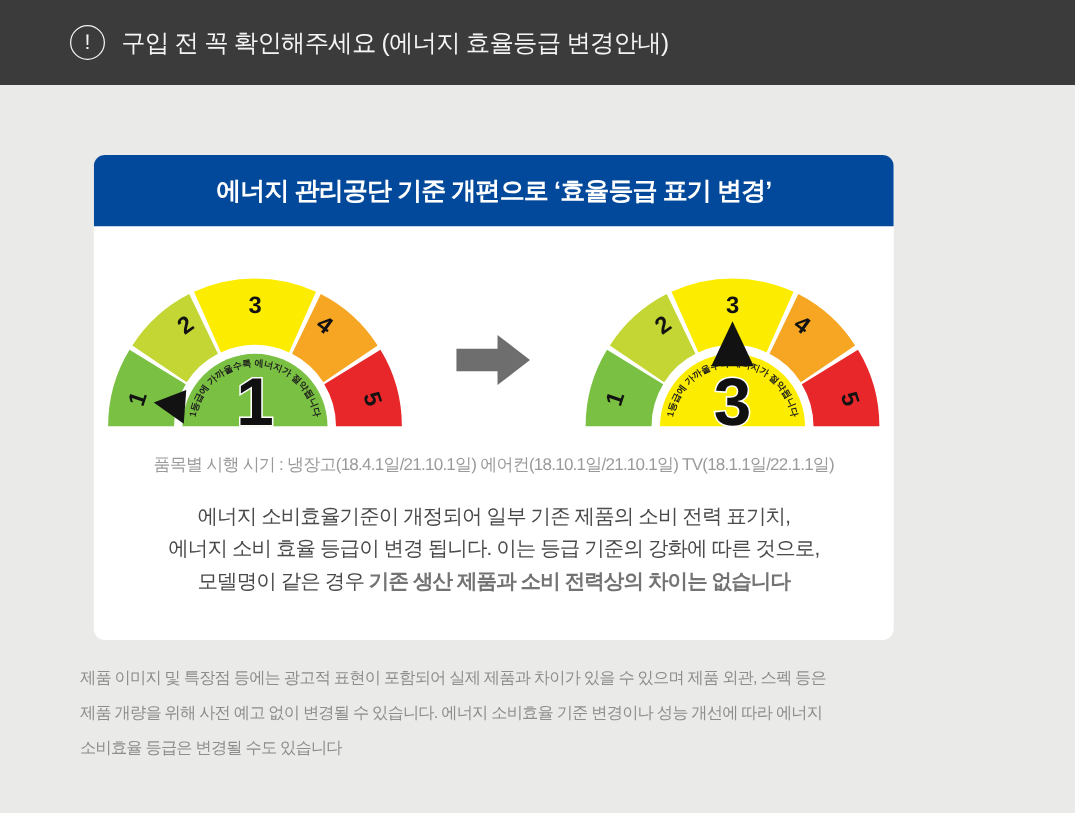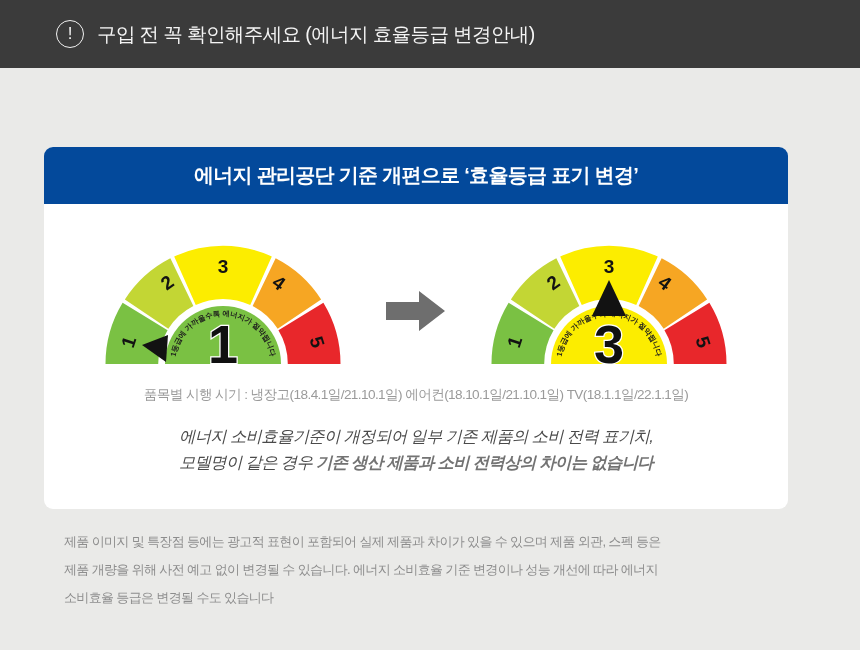--- a/index.html
+++ b/index.html
@@ -49,27 +49,26 @@
     color: #f4f4f4;
     font-size: 19.5px;
     font-weight: 400;
     letter-spacing: -0.6px;
     white-space: nowrap;
   }
 
   
   .card {
     position: absolute;
-    left: 44px;
+    left: 75px;
     top: 124px;
-    width: 744px;
+    width: 640px;
     background: #ffffff;
     border-radius: 9px;
     overflow: hidden;
-    margin-top: 23px;
   }
   .card-header {
     height: 57px;
     background: #03499b;
     display: flex;
     align-items: center;
     justify-content: center;
   }
   .card-header-title {
     color: #ffffff;
@@ -112,21 +111,20 @@
     margin-top: 14px;
     white-space: nowrap;
   }
   .body-copy {
     text-align: center;
     margin-top: 19px;
     color: #4a4a4a;
     font-size: 16.4px;
     line-height: 26px;
     letter-spacing: -0.7px;
-    font-style: italic;
   }
   .body-copy .line { white-space: nowrap; }
   .body-copy .hl {
     color: #737373;
     font-weight: 700;
   }
 
   
   .disclaimer {
     position: absolute;
@@ -231,20 +229,21 @@
           <polygon fill="#121212" points="125,48 142,84 108,84"></polygon>
         </svg>
       </div>
 
     </div>
 
     <div class="schedule-line">품목별 시행 시기 : 냉장고(18.4.1일/21.10.1일) 에어컨(18.10.1일/21.10.1일) TV(18.1.1일/22.1.1일)</div>
 
     <div class="body-copy">
       <div class="line">에너지 소비효율기준이 개정되어 일부 기존 제품의 소비 전력 표기치,</div>
+      <div class="line">에너지 소비 효율 등급이 변경 됩니다. 이는 등급 기준의 강화에 따른 것으로,</div>
       <div class="line"><span>모델명이 같은 경우 </span><span class="hl">기존 생산 제품과 소비 전력상의 차이는 없습니다</span></div>
     </div>
 
   </div>
 </div>
 
 <div class="disclaimer">
   <span class="line">제품 이미지 및 특장점 등에는 광고적 표현이 포함되어 실제 제품과 차이가 있을 수 있으며 제품 외관, 스펙 등은</span>
   <span class="line">제품 개량을 위해 사전 예고 없이 변경될 수 있습니다.  에너지 소비효율 기준 변경이나 성능 개선에 따라 에너지</span>
   <span class="line">소비효율 등급은 변경될 수도 있습니다</span>

